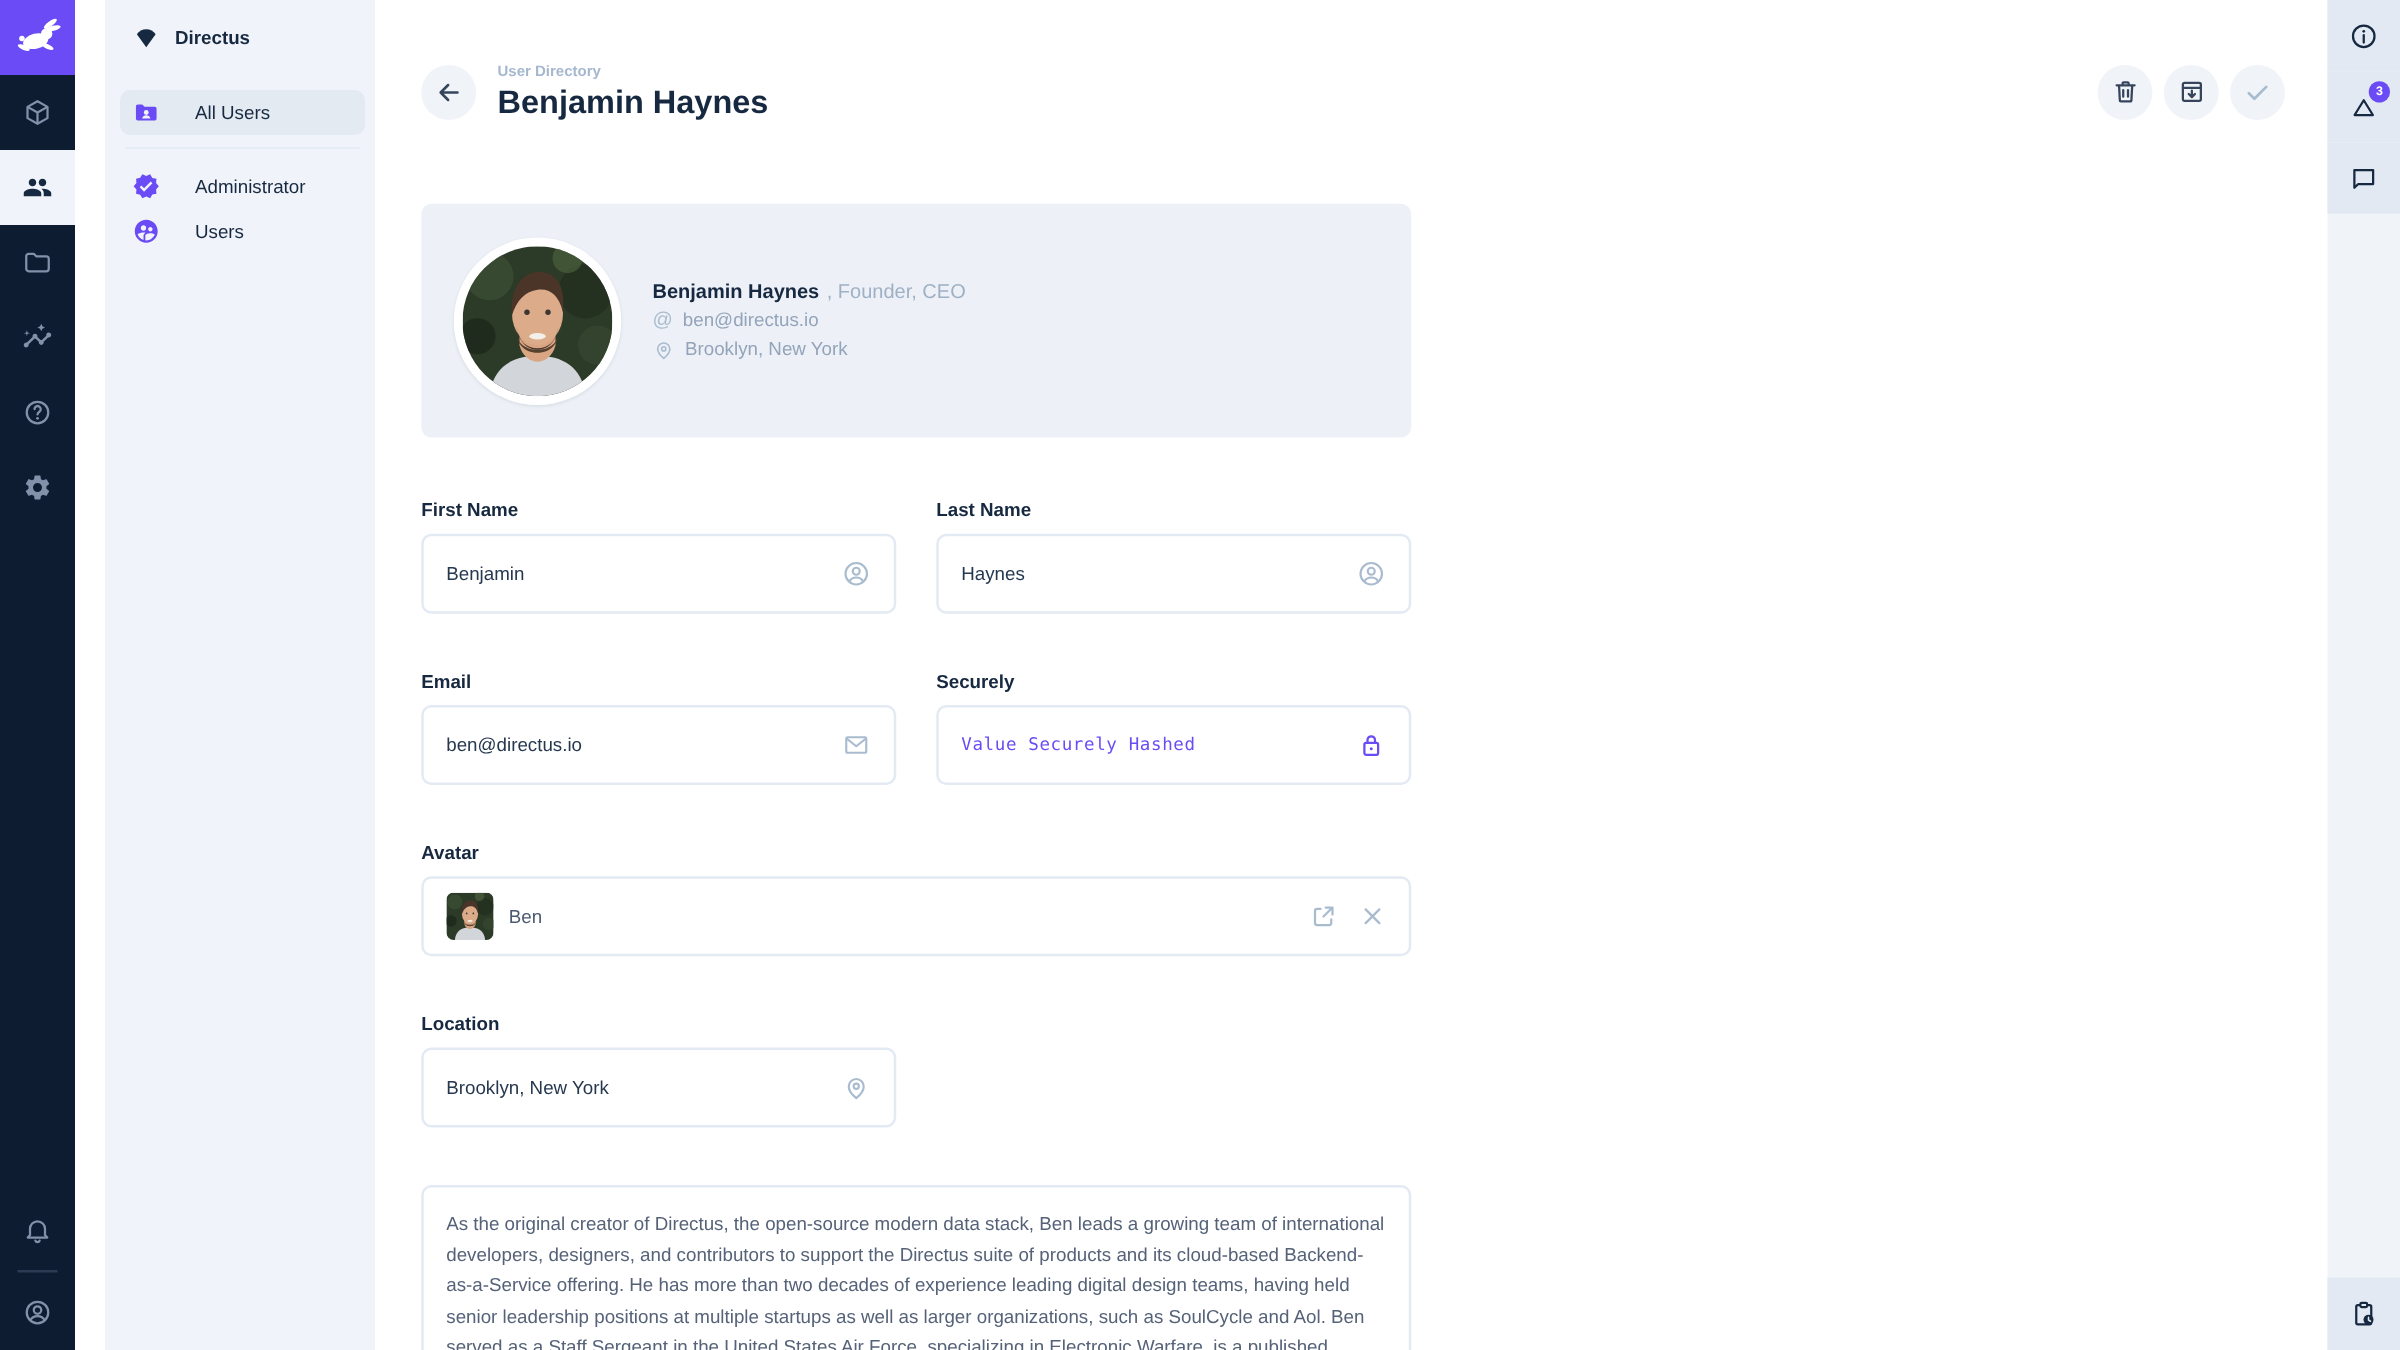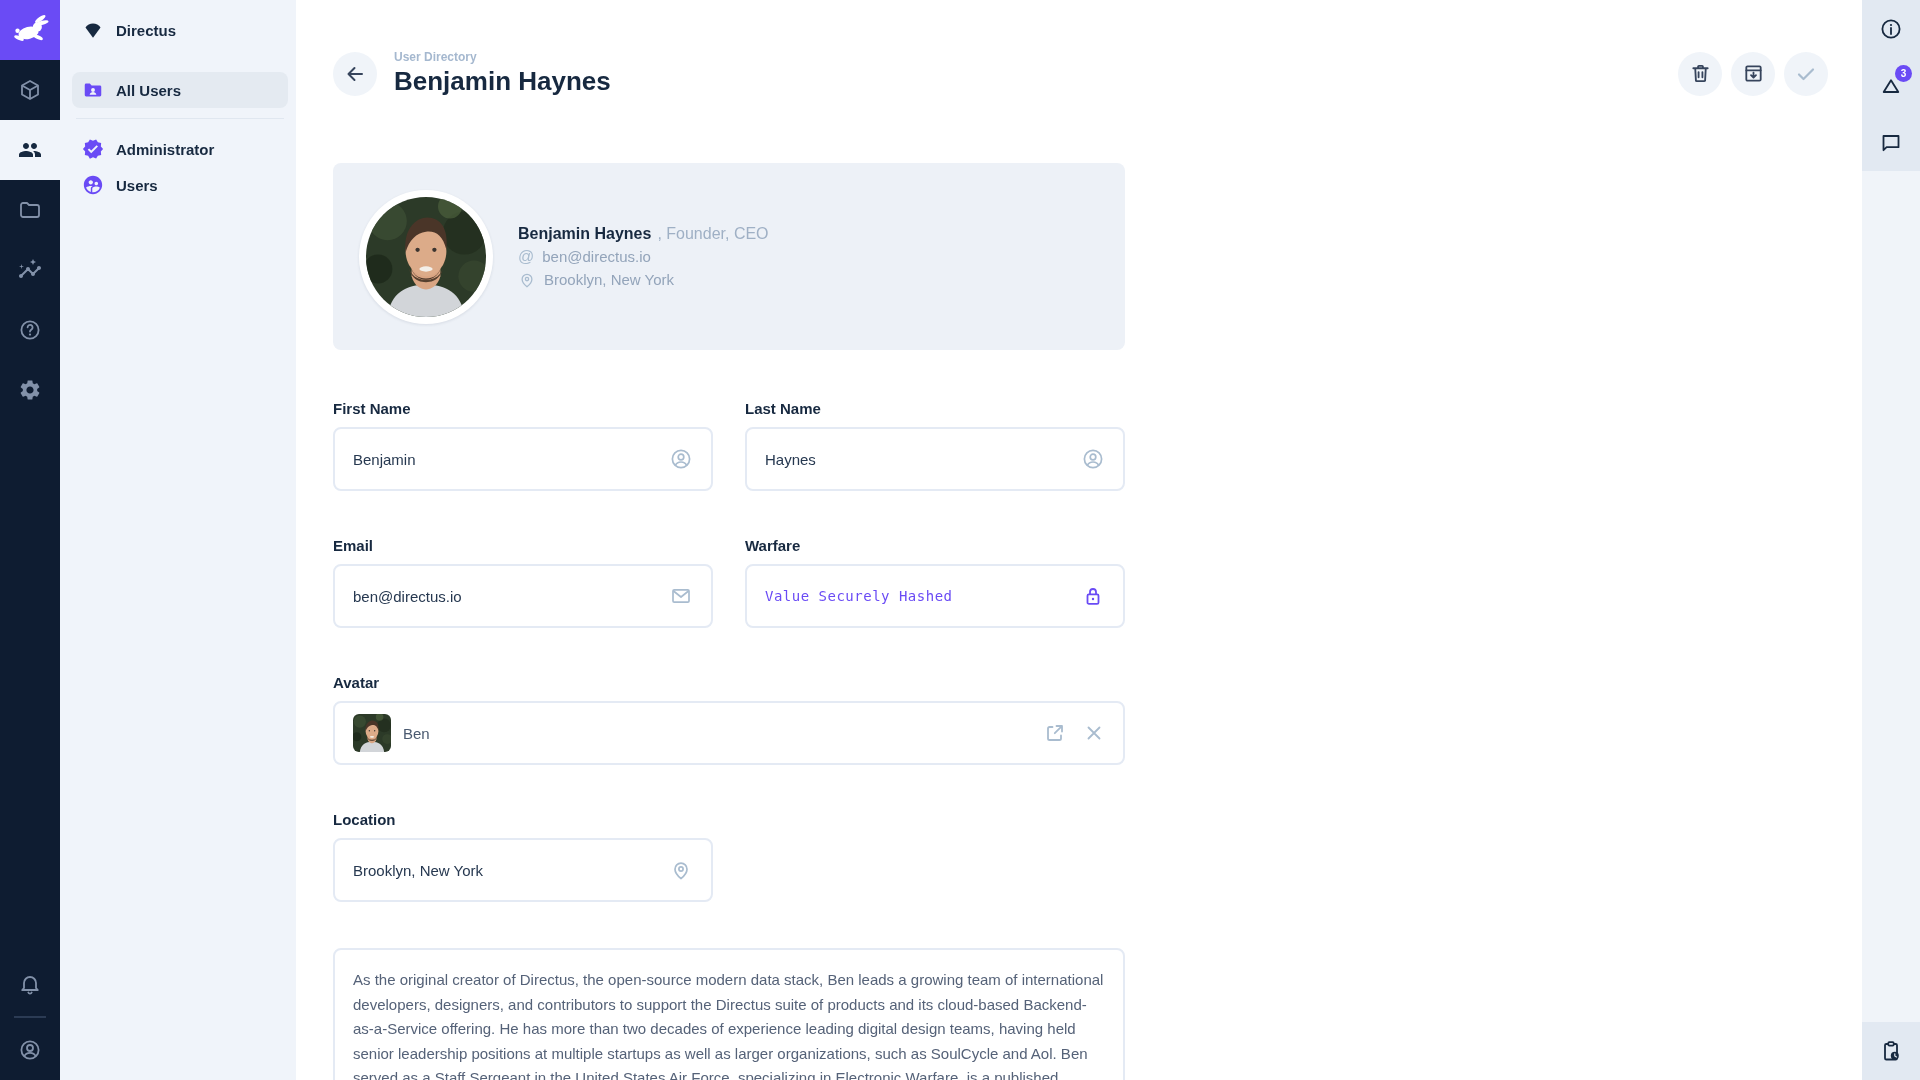--- a/index.html
+++ b/index.html
@@ -15,25 +15,25 @@
 
   
   .module-bar{ width:60px; background:var(--module-bg); display:flex; flex-direction:column; flex-shrink:0; }
   .logo-tile{ width:60px; height:60px; background:var(--accent); display:flex; align-items:center; justify-content:center; cursor:pointer; }
   .module-btn{ width:60px; height:60px; display:flex; align-items:center; justify-content:center; color:#8291a9; cursor:pointer; }
   .module-btn.active{ background:var(--nav-bg); color:var(--navy); }
   .module-spacer{ flex:1; }
   .module-divider{ height:2px; background:#2b3b54; margin:2px 14px; }
 
   
-  .nav{ width:236px; background:var(--nav-bg); flex-shrink:0; display:flex; flex-direction:column; }
+  .nav{ width:216px; background:var(--nav-bg); flex-shrink:0; display:flex; flex-direction:column;margin-left:24px; }
   .nav-head{ height:60px; display:flex; align-items:center; gap:12px; padding-left:22px; flex-shrink:0; }
   .nav-head .t{ font-size:15px; font-weight:700; color:var(--navy); }
   .nav-list{ padding:12px 8px 0 12px; }
-  .nav-item{ height:36px; display:flex; align-items:center; gap:12px; padding:0 10px; border-radius:8px; cursor:pointer; font-size:15px; font-weight:700; color:var(--navy); }
+  .nav-item{ height:36px; display:flex; align-items:center; gap:28px; padding:0 10px; border-radius:8px; cursor:pointer; font-size:15px; font-weight:400; color:var(--navy); }
   .nav-item.active{ background:#e4eaf1; }
   .nav-item .ic{ color:var(--accent); display:flex; }
   .nav-divider{ height:1px; background:#e0e7f0; margin:10px 4px 12px 4px; }
 
   
   .main{ flex:1; background:#fff; display:flex; flex-direction:column; overflow:hidden;margin-top:28px; }
   .page-header{ display:flex; align-items:center; padding:22px 34px 0 37px; flex-shrink:0; }
   .circle-btn{ width:44px; height:44px; border-radius:50%; background:var(--chip); border:none; display:flex; align-items:center; justify-content:center; cursor:pointer; color:#36445c; }
   .title-block{ margin-left:17px; }
   .breadcrumb{ font-size:12px; font-weight:600; color:#a5b8cf; }
@@ -298,21 +298,21 @@
           <span class="suffix-ic">
             <svg width="24" height="24" viewBox="0 0 24 24" fill="none" stroke="currentColor" stroke-width="1.7" stroke-linejoin="round">
                 <rect x="4" y="5.8" width="16" height="12.4" rx="1.2"></rect>
                 <path d="M4.5 7l7.5 6 7.5-6"></path>
               </svg>
           </span>
         </div>
       </div>
 
       <div class="field">
-        <div class="field-label">Warfare</div>
+        <div class="field-label">Securely</div>
         <div class="input-box">
           <input class="input-el mono" value="Value Securely Hashed" style="">
           <span class="suffix-ic accent">
             <svg width="24" height="24" viewBox="0 0 24 24" fill="none" stroke="currentColor" stroke-width="1.8" stroke-linejoin="round">
                 <rect x="6.5" y="10.3" width="11" height="9.5" rx="1.4"></rect>
                 <path d="M9 10.3V8a3 3 0 0 1 6 0v2.3"></path>
                 <circle cx="12" cy="15" r="1.2" fill="currentColor" stroke="none"></circle>
               </svg>
           </span>
         </div>

